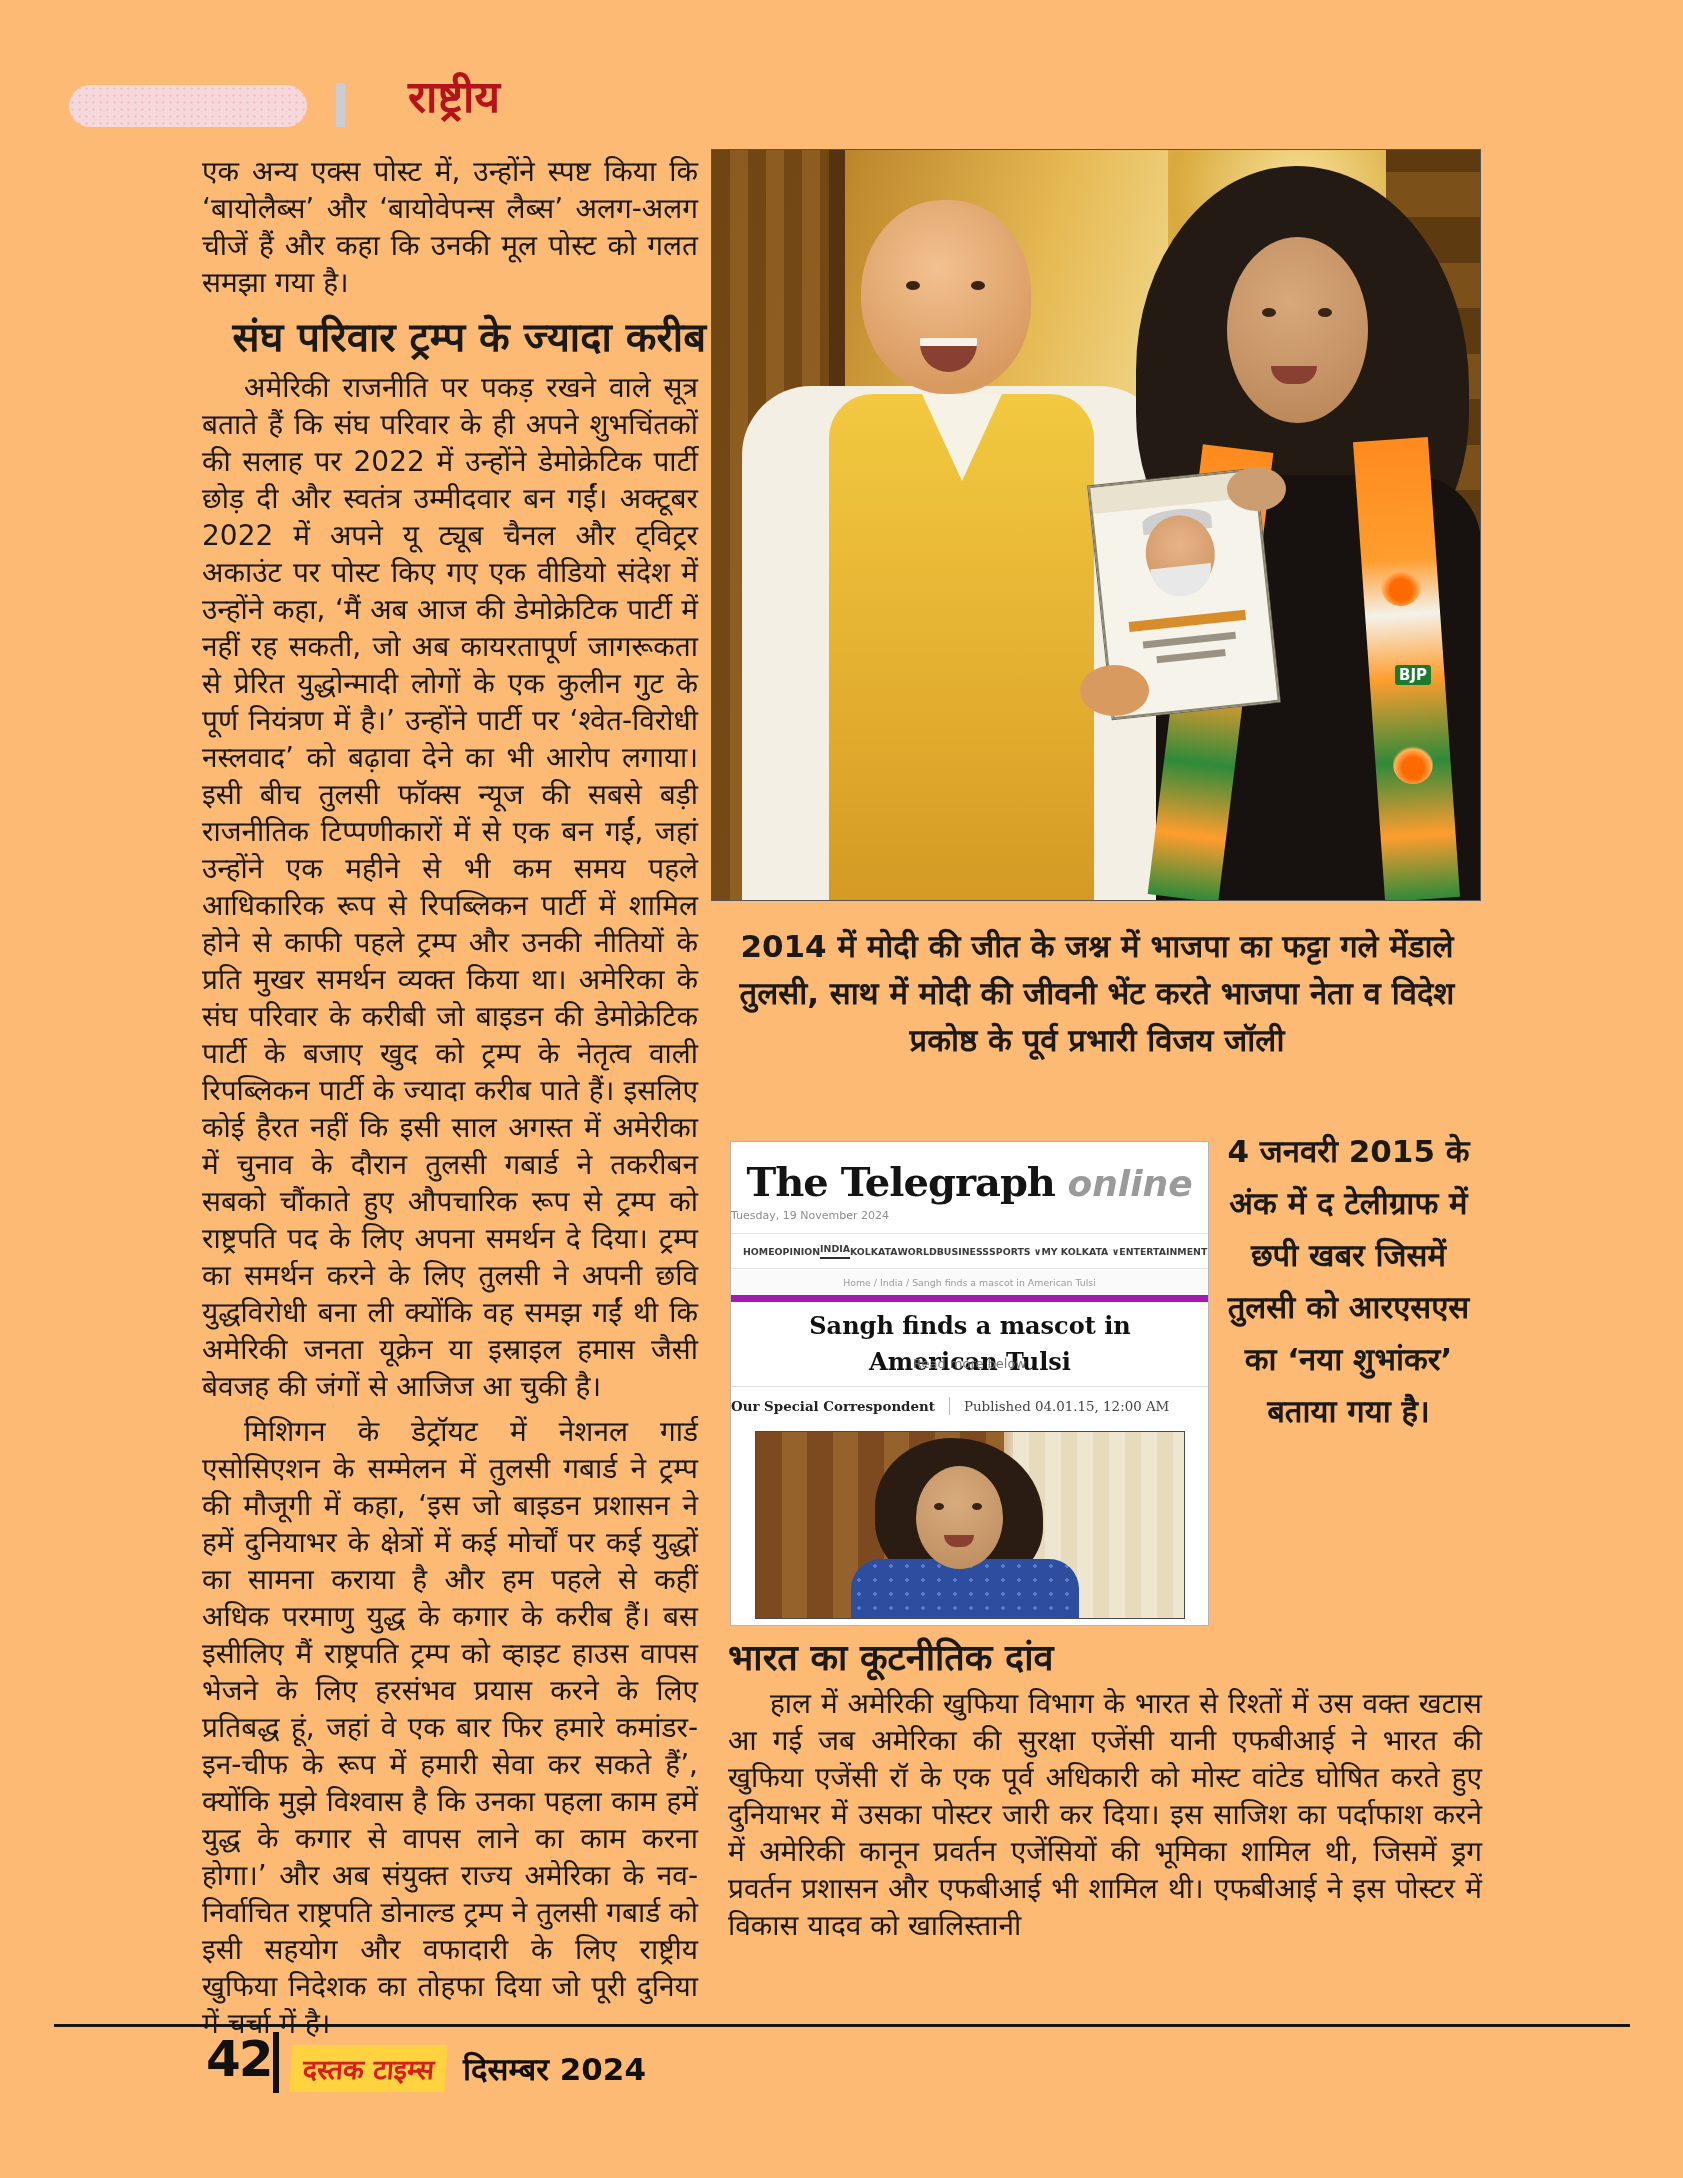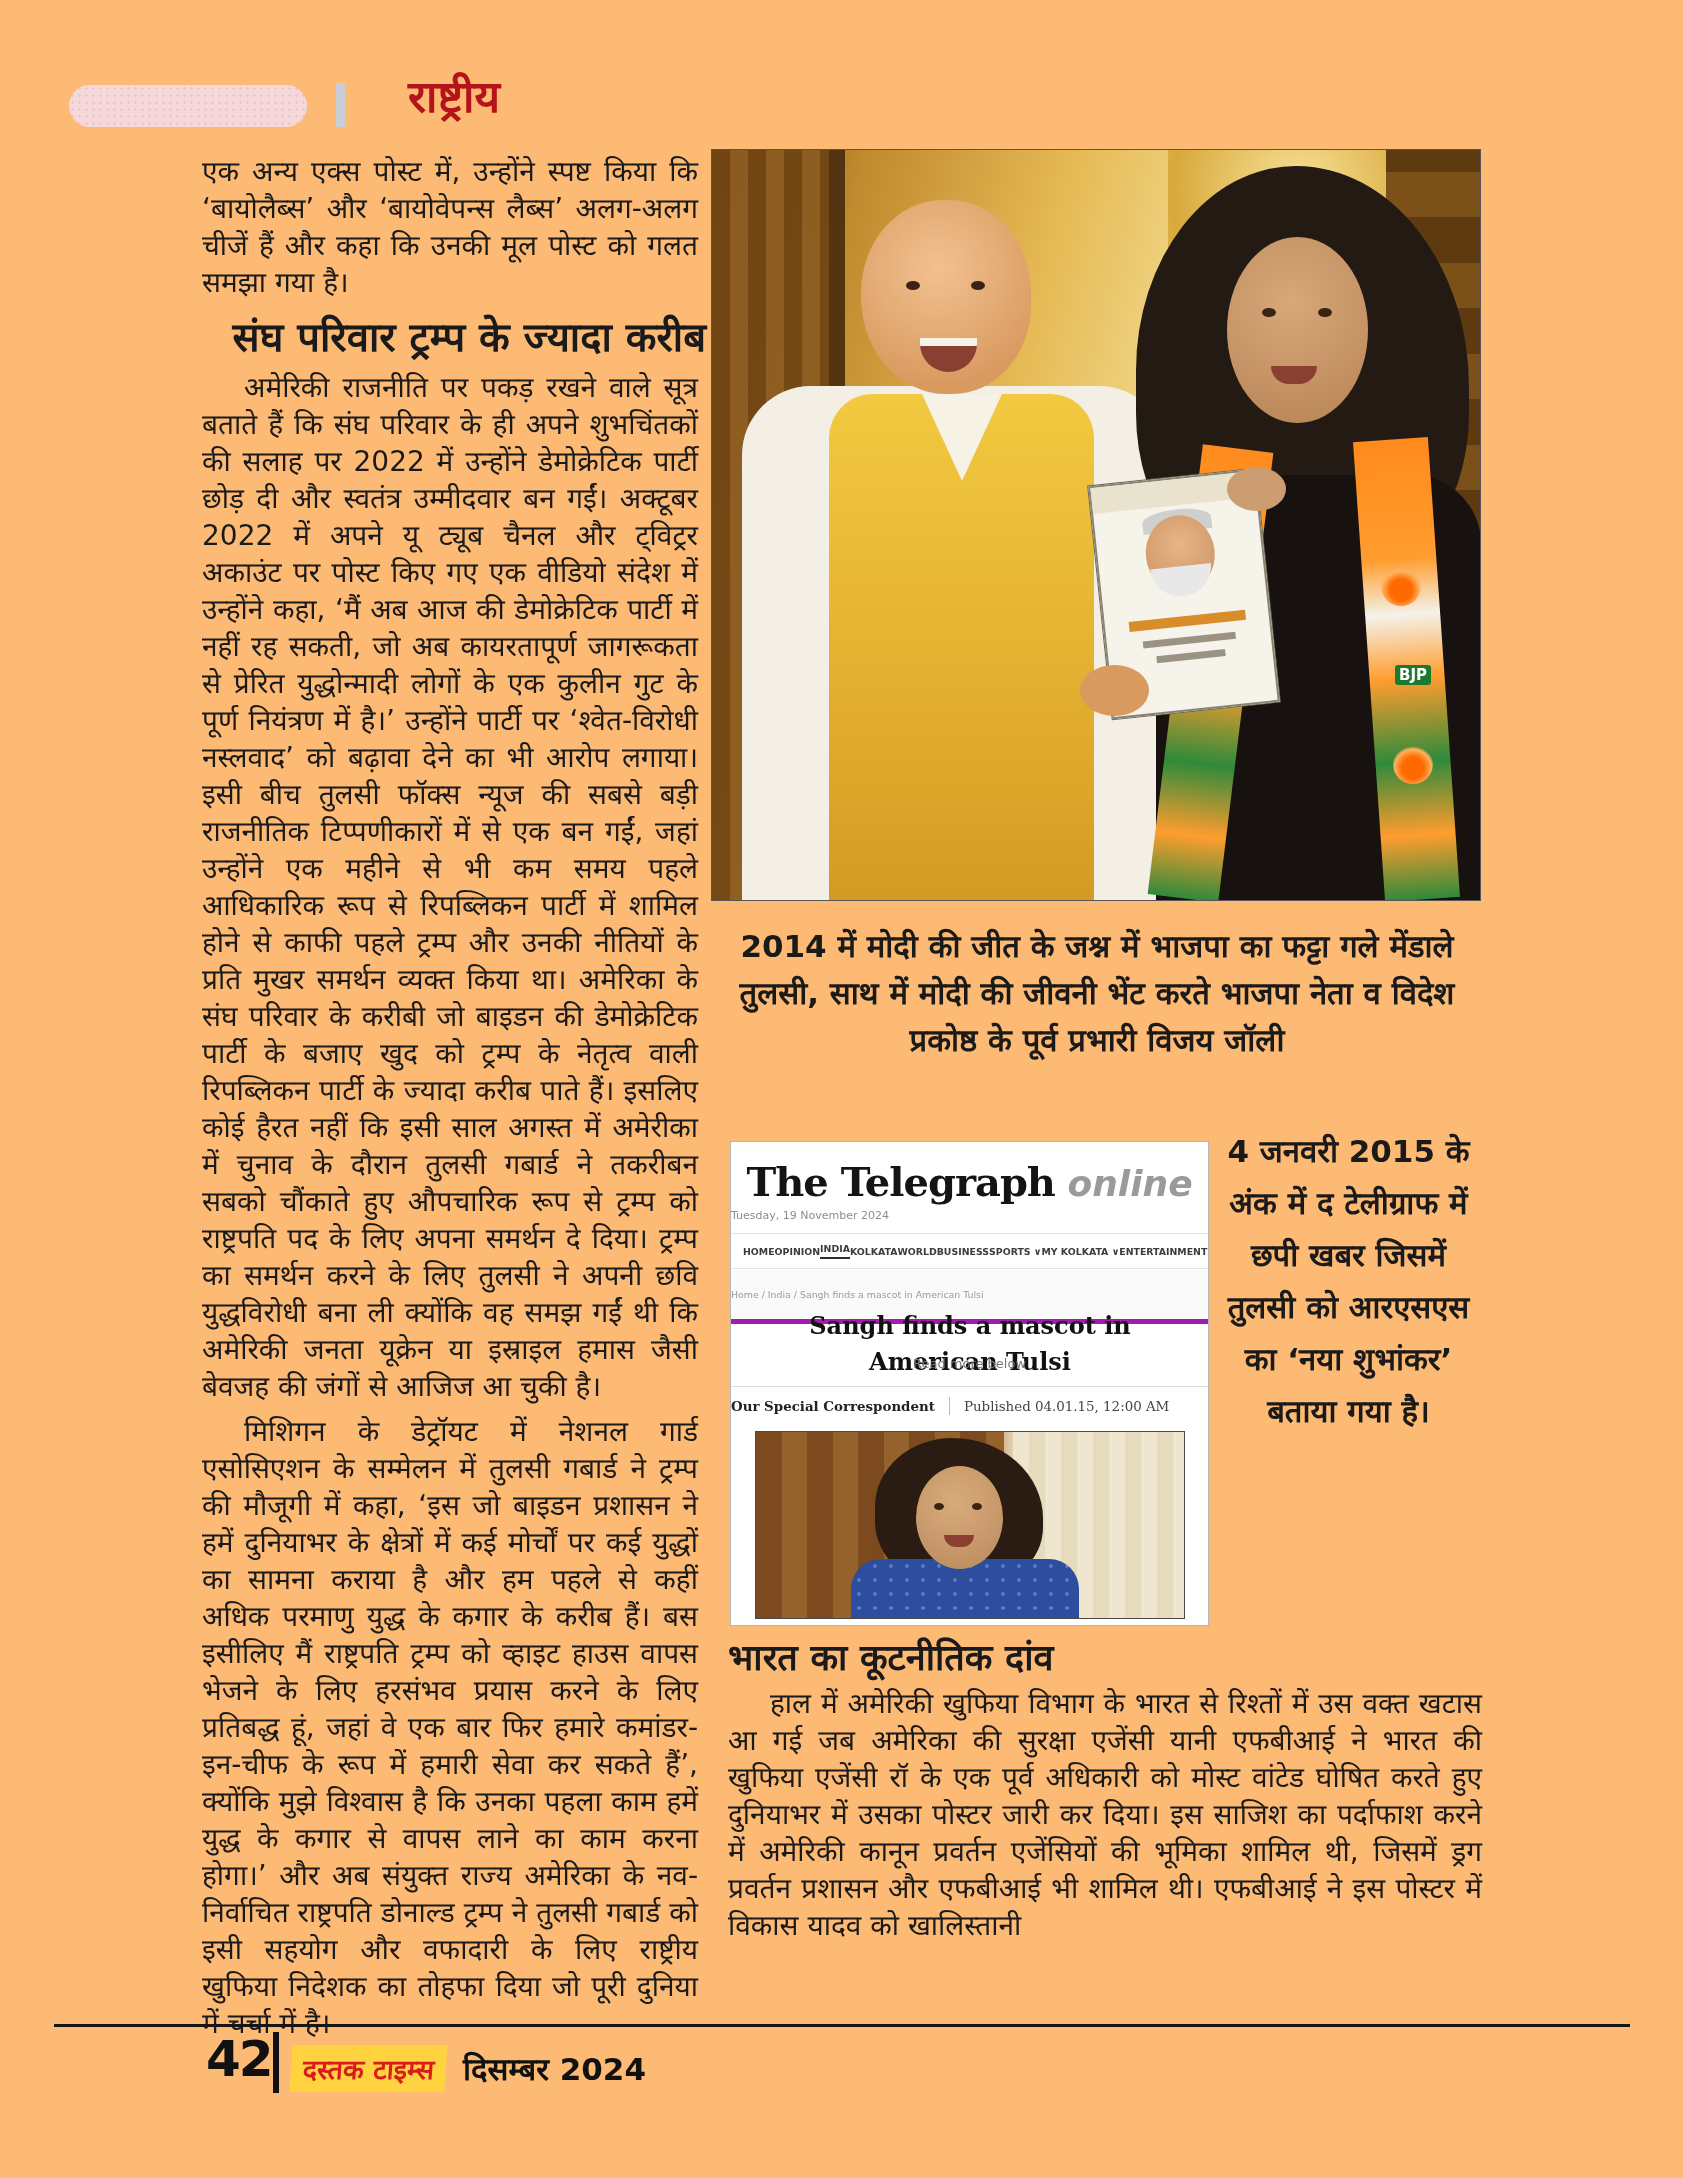--- a/index.html
+++ b/index.html
@@ -70,22 +70,22 @@
   
   .tg{left:730px;top:1101px;width:477px;height:483px;border:1px solid #b5b5b5;background:#ffffff;overflow:hidden;margin-top:40px;}
   .tg-mast{top:16px;left:0;width:100%;text-align:center;}
   .tg-mast .tt{font-family:"DejaVu Serif",serif;font-weight:700;font-size:40px;letter-spacing:-1px;color:#141414;}
   .tg-mast .on{font-family:"DejaVu Sans",sans-serif;font-style:italic;font-weight:700;font-size:36px;color:#9a9a9a;}
   .tg-date{top:67px;left:0;width:100%;text-align:left;font-size:11px;color:#8d8d8d;}
   .tg-nav{top:91px;left:0;width:100%;height:36px;border-top:1px solid #e4e4e4;border-bottom:1px solid #e4e4e4;
     display:flex;align-items:center;justify-content:space-between;padding:0 12px;box-sizing:border-box;}
   .tg-nav span{font-size:9.4px;font-weight:700;color:#3c3c3c;white-space:nowrap;}
   .tg-nav span.nav-active{border-bottom:2px solid #2c2c2c;padding-bottom:3px;}
-  .tg-crumb{top:128px;left:0;width:100%;font-size:9.4px;color:#9b9b9b;
-    background:#fafafa;padding:19px 0;border-bottom:5px solid #a21caf;}
+  .tg-crumb{top:128px;left:0;width:100%;text-align:center;font-size:9.4px;color:#9b9b9b;
+    background:#fafafa;padding:7px 0;border-bottom:7px solid #a21caf;}
   .tg-headline{top:166px;left:18px;width:442px;text-align:center;font-family:"DejaVu Serif",serif;
     font-weight:700;font-size:24px;line-height:36px;color:#111;}
   .tg-readmore{top:214px;left:0;width:100%;text-align:center;font-size:13px;color:#777;}
   .tg-rule{top:244px;left:0;width:100%;height:1px;background:#ddd;}
   .tg-byline{top:255px;left:0;width:100%;display:flex;align-items:center;gap:14px;}
   .tg-byline .by{font-family:"DejaVu Serif",serif;font-weight:700;font-size:13.4px;color:#222;}
   .tg-byline .vb{width:1px;height:18px;background:#bbb;}
   .tg-byline .pub{font-family:"DejaVu Serif",serif;font-size:13.4px;color:#444;}
   .tg-photo{top:289px;left:24px;width:428px;height:186px;border:1px solid #4a4a4a;overflow:hidden;
     background:linear-gradient(90deg,#7c4a1e 0%,#9a6630 34%,#b07a3c 52%,#efe6cf 62%,#f2ecd8 100%);}

